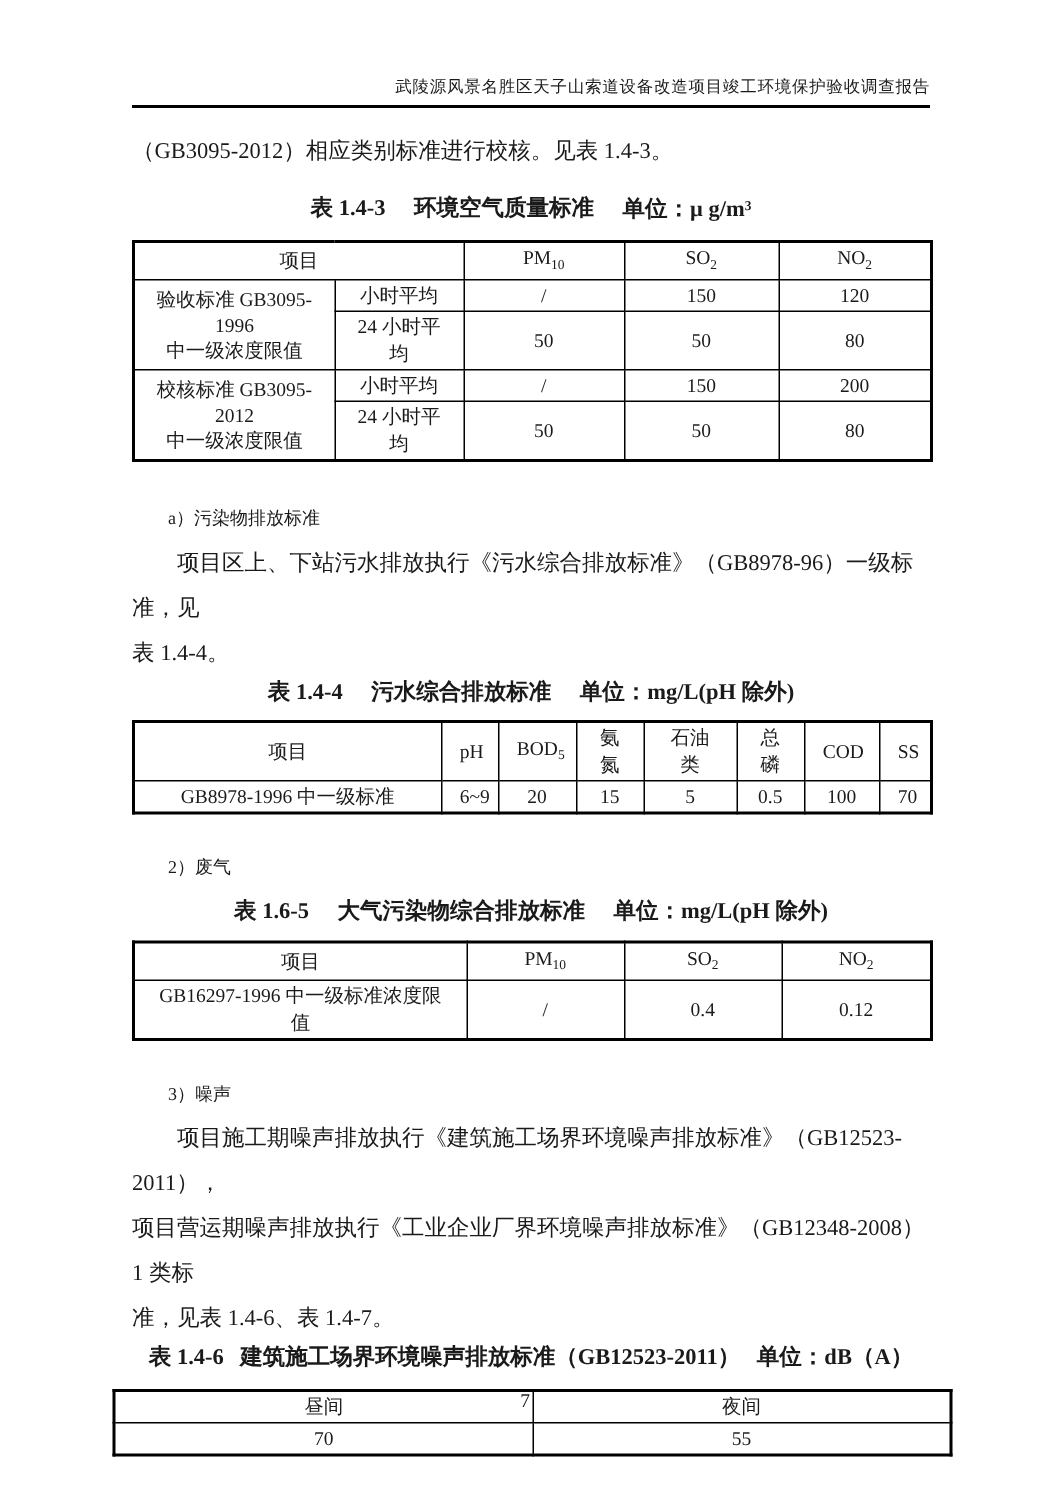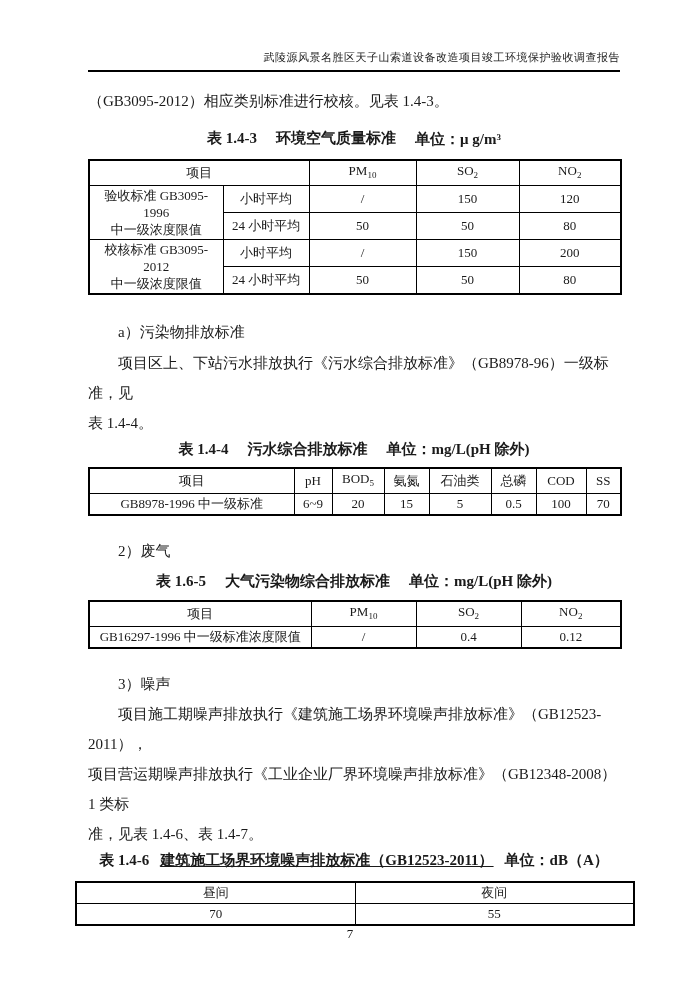--- a/index.html
+++ b/index.html
@@ -21,40 +21,40 @@
     position:absolute; top:86px; left:88px; right:80px;
   }
   .body-line { font-size:15px; line-height:22px; }
   .indent { text-indent:2em; }
   .para30 { font-size:15px; line-height:30px; }
   .tbl-title {
     display:flex; justify-content:center; align-items:center;
     font-size:15px; font-weight:bold; line-height:22px;
   }
   .tbl-title .gap-wide { margin:0 19px; }
-  .tbl-title .gap-small { margin:0 11px;text-decoration:underline; }
+  .tbl-title .gap-small { margin:0 11px; }
   sup, sub { font-size:9px; }
   sup { vertical-align:4px; }
   sub { vertical-align:-3px; }
   table {
     border-collapse:collapse; width:100%; table-layout:fixed;
     border:2px solid #000;
   }
   td {
     border:1px solid #000; text-align:center; vertical-align:middle;
-    font-size:13px; padding:1px 2px; height:20px; line-height:18px;
+    font-size:13px; padding:1px 12px; height:20px; line-height:18px;
   }
   .t3 td { height:20px; }
   .group-label span { display:block; line-height:17px; }
   .noise-table-wrap { margin-left:-13px; margin-right:-15px; }
   .page-number {
     position:absolute; bottom:48px; left:0; right:0;
     text-align:center; font-size:13px;
   }
-  .sec-heading { font-size:15px; line-height:22px; text-indent:2em; }
+  .sec-heading { font-size:12px; line-height:22px; text-indent:2em; }
 </style>
 </head>
 <body>
 
 <div class="doc-header">武陵源风景名胜区天子山索道设备改造项目竣工环境保护验收调查报告</div>
 <div class="doc-header-rule"></div>
 
 <div class="content">
 
   <div class="body-line" style="margin-top:4px;">（GB3095-2012）相应类别标准进行校核。见表 1.4-3。</div>

